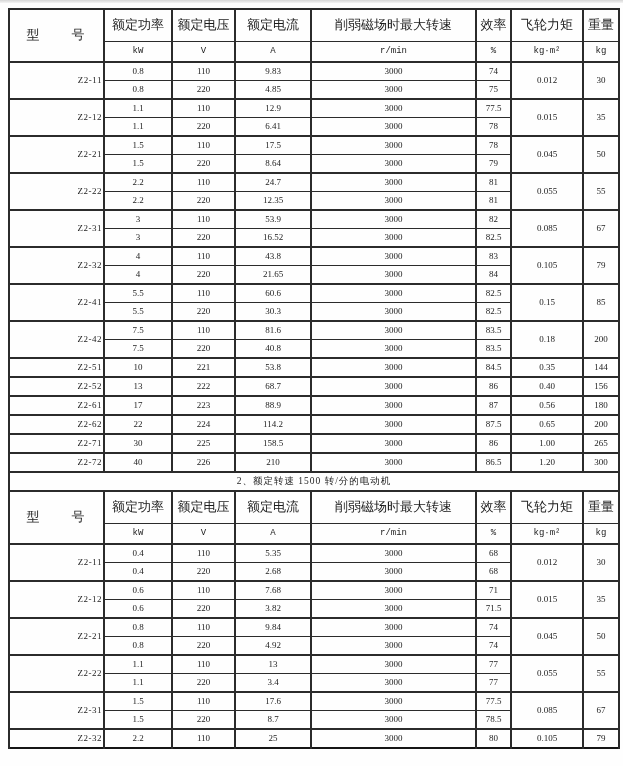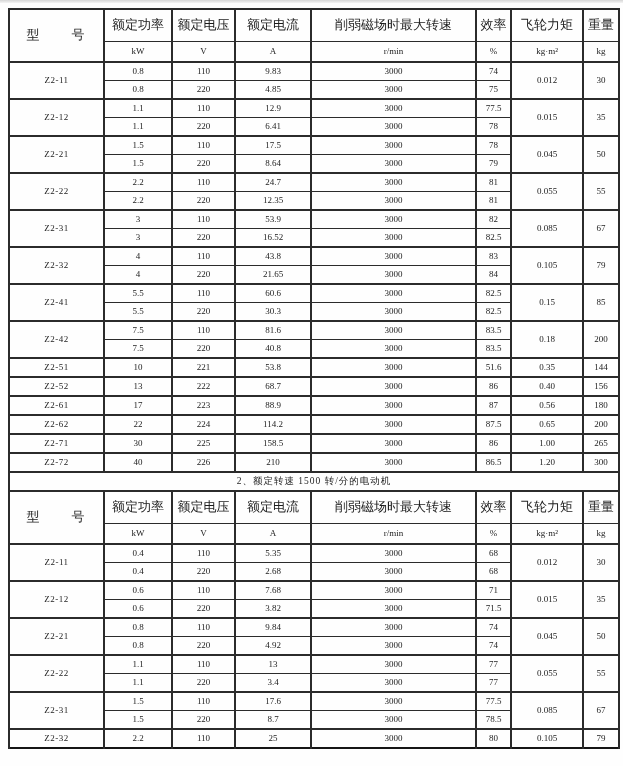--- a/index.html
+++ b/index.html
@@ -35,25 +35,25 @@
     vertical-align:middle;
     font-weight:normal;
     font-size:9px;
     line-height:1.1;
     white-space:nowrap;
     overflow:hidden;
     color:#1c1c1c;
   }
   .spec tr.block-start th, .spec tr.block-start td { border-top-width:2px; }
   .spec tr.lbl th { height:31px; font-size:13px; }
-  .spec tr.unit th { height:19px; }
+  .spec tr.unit th { height:19px;font-family:Liberation Mono, monospace; }
   .spec tr.data td { height:17px; }
   .spec td.title-cell { height:17px; font-size:9.5px; letter-spacing:1px;margin-left:36px; }
   .spec th.model-head { letter-spacing:2px;margin-top:6px; }
-  .spec td.model-cell { letter-spacing:0.5px; }
+  .spec td.model-cell { letter-spacing:0.5px;text-align:right; }
 </style>
 </head>
 <body>
 
 <div class="page">
   <div class="scan-edge-top"></div>
   <table class="spec">
     <colgroup>
       <col style="width:95px">
       <col style="width:68px">
@@ -219,21 +219,21 @@
           <td>40.8</td>
           <td>3000</td>
           <td>83.5</td>
         </tr>
         <tr class="data block-start">
           <td class="model-cell" rowspan="1">Z2-51</td>
           <td>10</td>
           <td>221</td>
           <td>53.8</td>
           <td>3000</td>
-          <td>51.6</td>
+          <td>84.5</td>
           <td rowspan="1">0.35</td>
           <td rowspan="1">144</td>
         </tr>
         <tr class="data block-start">
           <td class="model-cell" rowspan="1">Z2-52</td>
           <td>13</td>
           <td>222</td>
           <td>68.7</td>
           <td>3000</td>
           <td>86</td>

